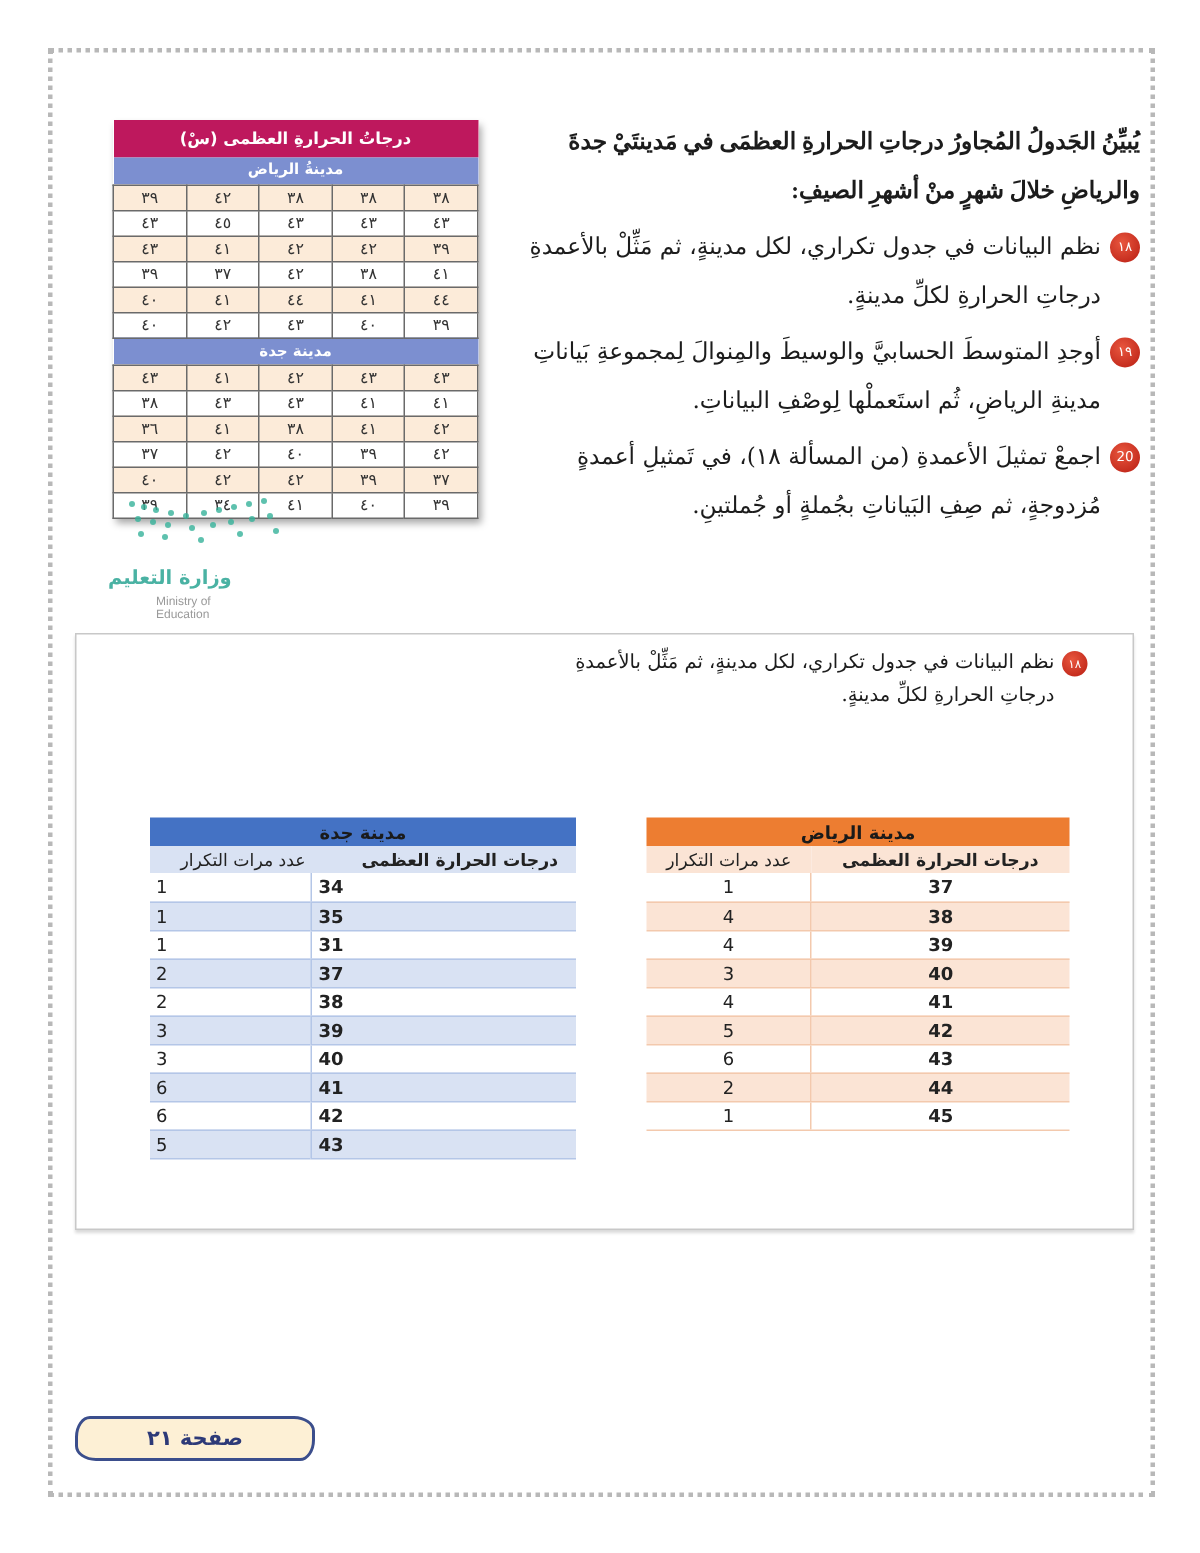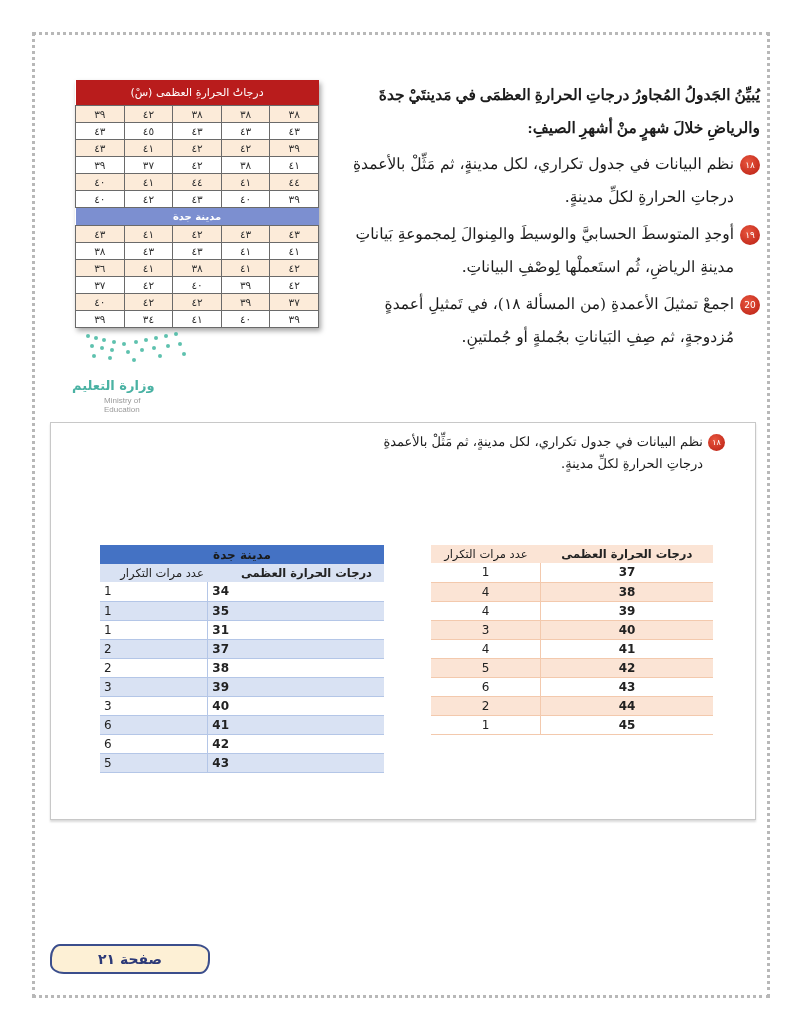--- a/index.html
+++ b/index.html
@@ -12,21 +12,21 @@
       border: 3px dotted #b8b8b8;
     }
 
     
     .src-table-wrap {
       position: absolute; left: 75px; top: 80px; width: 244px;
       box-shadow: 2px 3px 5px rgba(0,0,0,0.35);
     }
     .src-table { width: 100%; border-collapse: collapse; direction: rtl; font-family: "DejaVu Sans", sans-serif; }
     .src-table th.title {
-      background: #b91c1c; color: #fff; font-size: 11px; font-weight: normal;
+      background: #be185d; color: #fff; font-size: 11px; font-weight: bold;
       height: 25px; text-align: center;
     }
     .src-table th.city {
       background: #7c8fd0; color: #fff; font-size: 10px; font-weight: bold;
       height: 18px; text-align: center;
     }
     .src-table td {
       height: 17px; text-align: center; font-size: 10.5px; color: #333;
       border: 1px solid #6a6a6a; width: 20%;
     }
@@ -125,20 +125,23 @@
 <div class="frame"></div>
 
 <div class="src-table-wrap">
   <table class="src-table" id="src-table">
     <thead>
       <tr>
           <th class="title" colspan="5">درجاتُ الحرارةِ العظمى (سْ)</th>
         </tr>
     </thead>
     <tbody id="src-body">
+        <tr>
+          <th class="city" colspan="5">مدينةُ الرياض</th>
+        </tr>
         <tr class="odd">
           <td>٣٨</td>
           <td>٣٨</td>
           <td>٣٨</td>
           <td>٤٢</td>
           <td>٣٩</td>
         </tr>
         <tr class="even">
           <td>٤٣</td>
           <td>٤٣</td>
@@ -263,20 +266,23 @@
 
 <div class="answer-panel">
   <div class="answer-q">
     <span class="badge">١٨</span>
     <span>نظم البيانات في جدول تكراري، لكل مدينةٍ، ثم مَثِّلْ بالأعمدةِ درجاتِ الحرارةِ لكلِّ مدينةٍ.</span>
   </div>
 
   <table class="freq-table riyadh">
     <thead>
       <tr>
+          <th class="city-head" colspan="2">مدينة الرياض</th>
+        </tr>
+      <tr>
         <th class="col-head temp-h">درجات الحرارة العظمى</th>
         <th class="col-head count-h">عدد مرات التكرار</th>
       </tr>
     </thead>
     <tbody id="riyadh-body">
         <tr class="plain">
           <td class="temp">37</td>
           <td class="count">1</td>
         </tr>
         <tr class="band">

